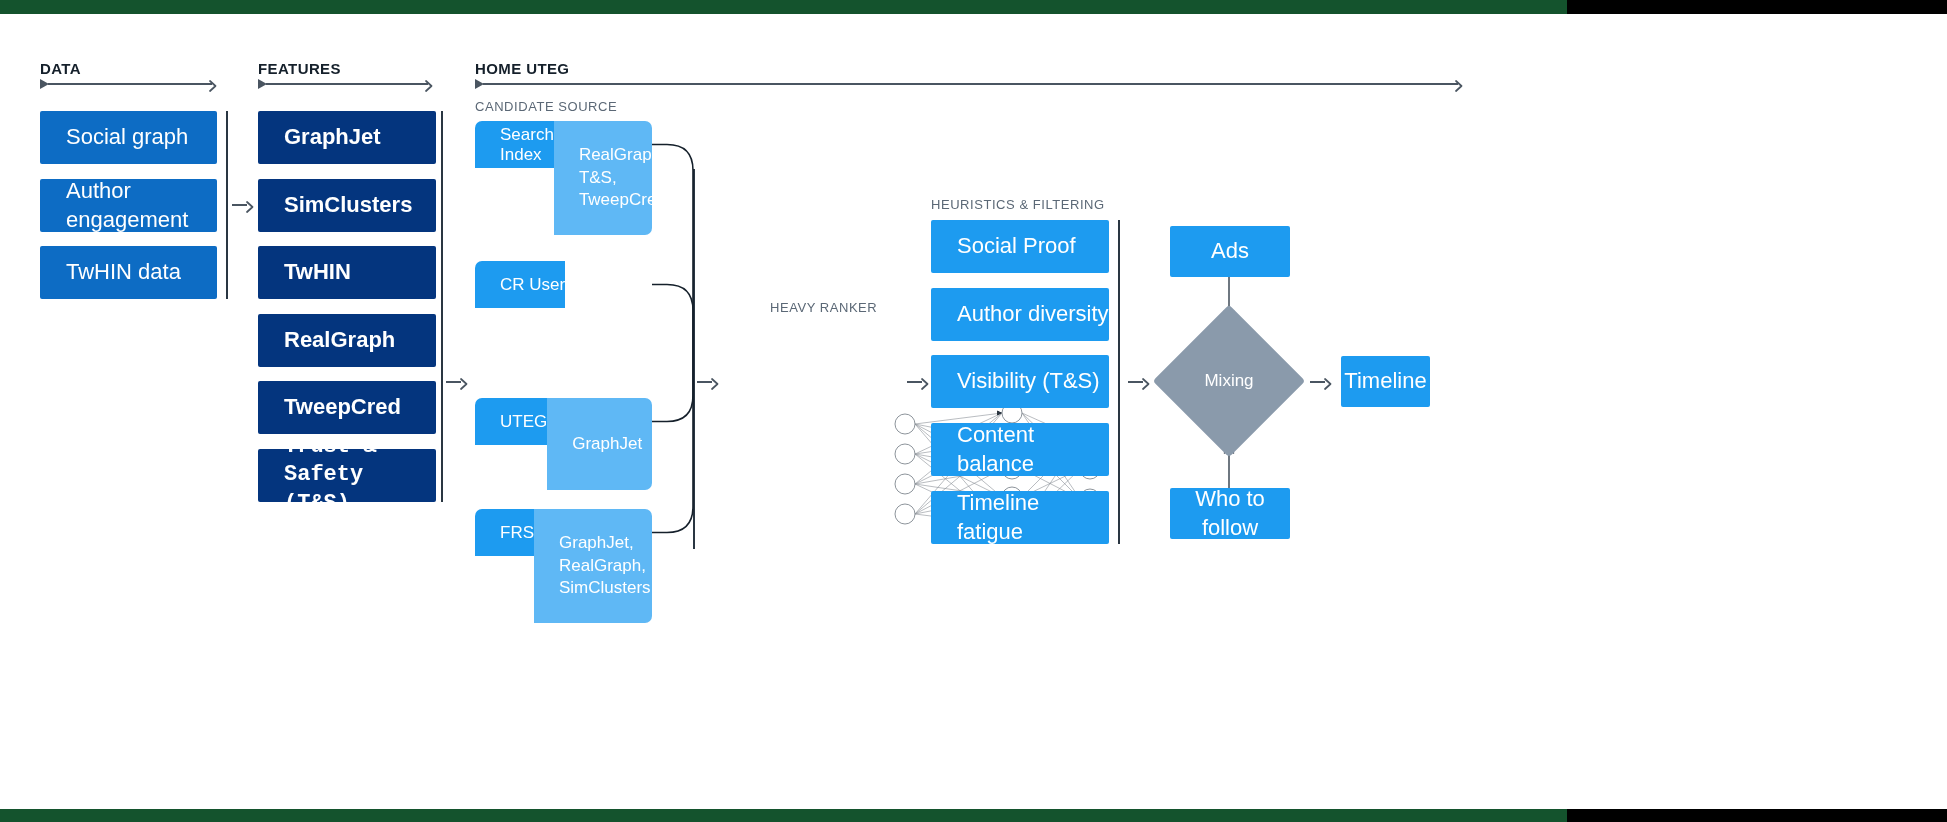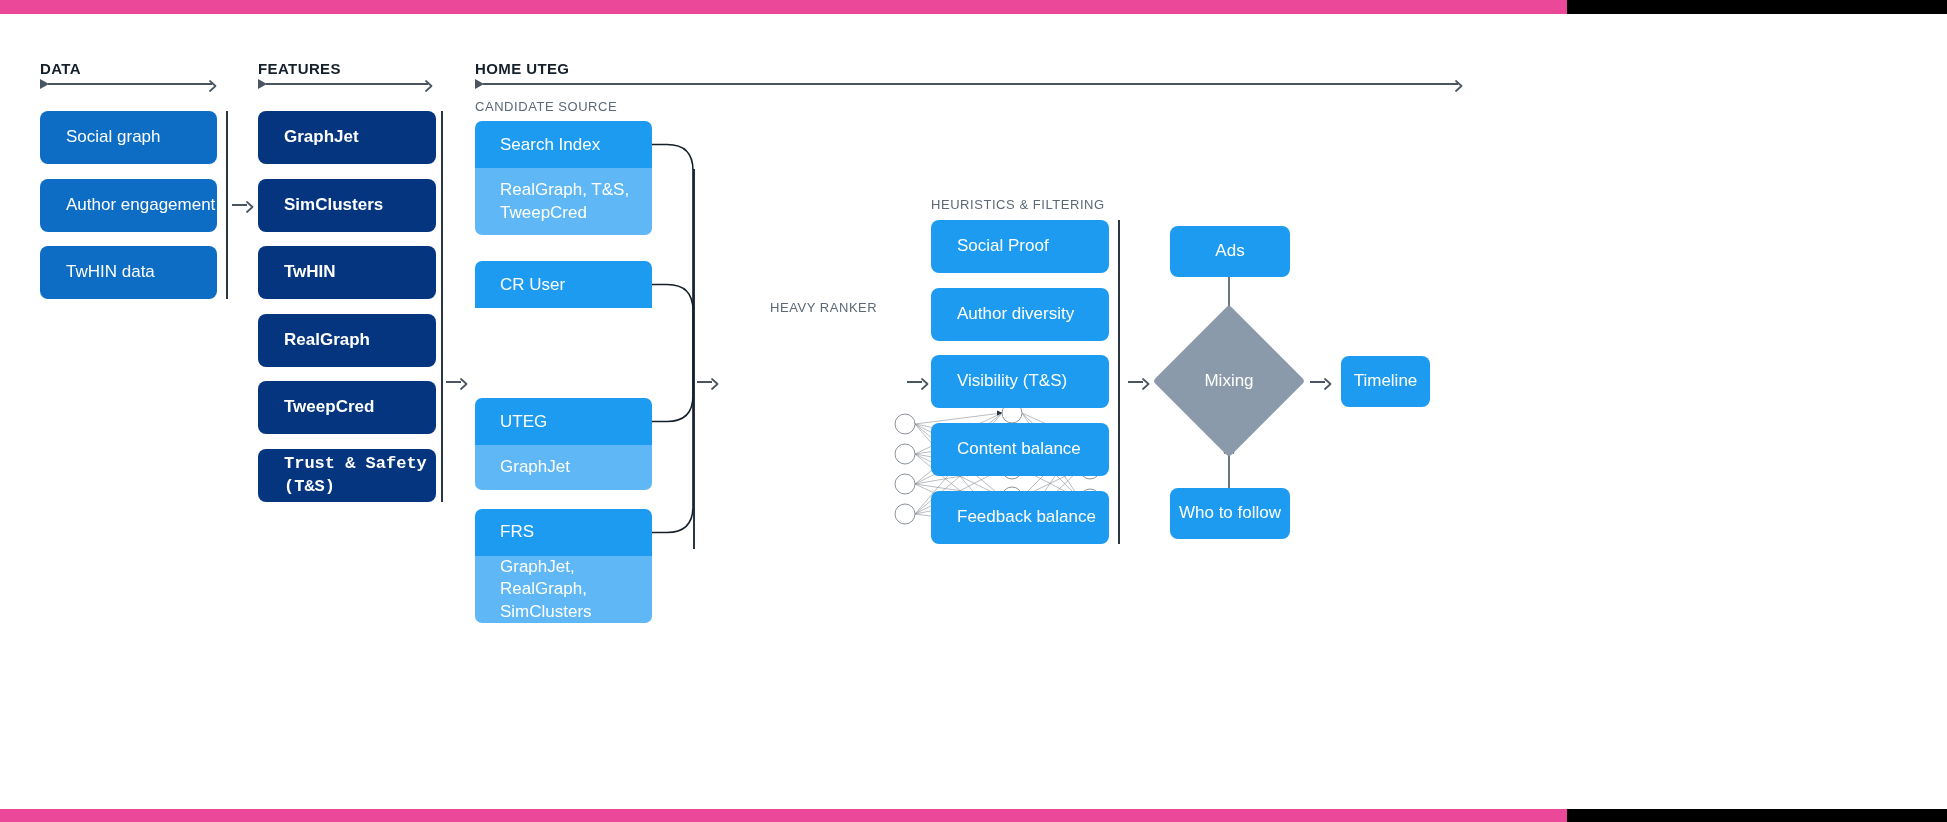--- a/index.html
+++ b/index.html
@@ -5,21 +5,21 @@
   * { box-sizing: border-box; margin: 0; padding: 0; }
   html, body {
     width: 1947px; height: 822px;
     background: #000;
     font-family: "Liberation Sans", sans-serif;
     overflow: hidden;
   }
   #stage {
     position: relative;
     width: 1567px; height: 822px;
-    background: #ec4899;
+    background: #14532d;
   }
   #canvas {
     position: absolute;
     left: 0; top: 14px;
     width: 1947px; height: 795px;
     background: #ffffff;
     overflow: hidden;
   }
 
   
@@ -61,41 +61,40 @@
     position: absolute;
     font-size: 13px;
     letter-spacing: 0.55px;
     color: #5b6876;
     white-space: nowrap;
   }
 
   
   .box {
     position: absolute;
-    border-radius: 8px;
+    border-radius: 2px;
     display: flex;
     align-items: center;
     color: #ffffff;
-    font-size: 17px;
+    font-size: 22px;
     padding-left: 26px;
     line-height: 1.3;
   }
   .box.data   { background: #0d6cc4; }
   .box.feat   { background: #04357e; font-weight: bold; }
   .box.heur   { background: #1d9bf0; }
   .box.plain  { background: #1d9bf0; }
   .box.center { justify-content: center; padding-left: 0; text-align: center; }
 
   
   .cs-card {
     position: absolute;
     border-radius: 7px;
     overflow: hidden;
     display: flex;
-    flex-direction: column;
   }
   .cs-head {
     background: #1d9bf0;
     color: #fff;
     font-size: 17px;
     padding: 0 0 0 25px;
     display: flex; align-items: center;
   }
   .cs-body {
     background: #5fb8f5;
@@ -308,21 +307,21 @@
         <path d="M1224.5 297 L1229 303 L1233.5 297" fill="none" stroke="#4a5561" stroke-width="1.6" stroke-linecap="round" stroke-linejoin="round"></path>
         <line x1="1229" y1="474" x2="1229" y2="434" stroke="#4a5561" stroke-width="1.6"></line>
         <path d="M1224.5 439 L1229 433 L1233.5 439" fill="none" stroke="#4a5561" stroke-width="1.6" stroke-linecap="round" stroke-linejoin="round"></path>
       </svg>
 
     <div id="heur-col">
         <div class="box heur" style="left: 931px; top: 206px; width: 178px; height: 53px;">Social Proof</div>
         <div class="box heur" style="left: 931px; top: 274px; width: 178px; height: 53px;">Author diversity</div>
         <div class="box heur" style="left: 931px; top: 341px; width: 178px; height: 53px;">Visibility (T&amp;S)</div>
         <div class="box heur" style="left: 931px; top: 409px; width: 178px; height: 53px;">Content balance</div>
-        <div class="box heur" style="left: 931px; top: 477px; width: 178px; height: 53px;">Feedback balance</div>
+        <div class="box heur" style="left: 931px; top: 477px; width: 178px; height: 53px;">Timeline fatigue</div>
       </div>
 
     <div id="out-stage">
         <div class="box plain center" style="left: 1170px; top: 212px; width: 120px; height: 51px;">Ads</div>
         <div class="box plain center" style="left: 1170px; top: 474px; width: 120px; height: 51px;">Who to follow</div>
         <div class="box plain center" style="left: 1341px; top: 342px; width: 89px; height: 51px;">Timeline</div>
         <div class="diamond" style="left: 1175px; top: 313px; width: 108px; height: 108px;"></div>
         <div class="diamond-label" style="left: 1169px; top: 355px; width: 120px; height: 24px;">Mixing</div>
       </div>
 

